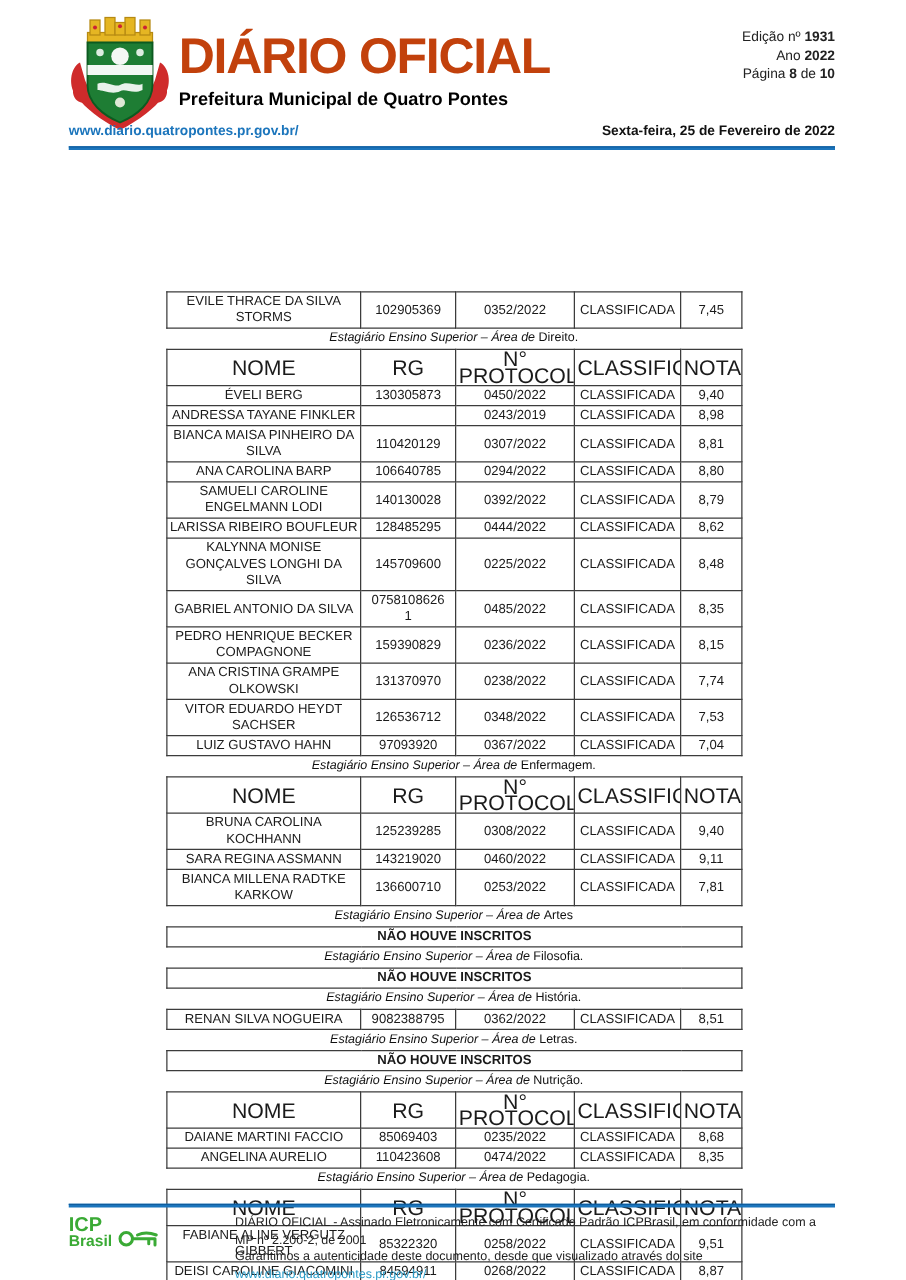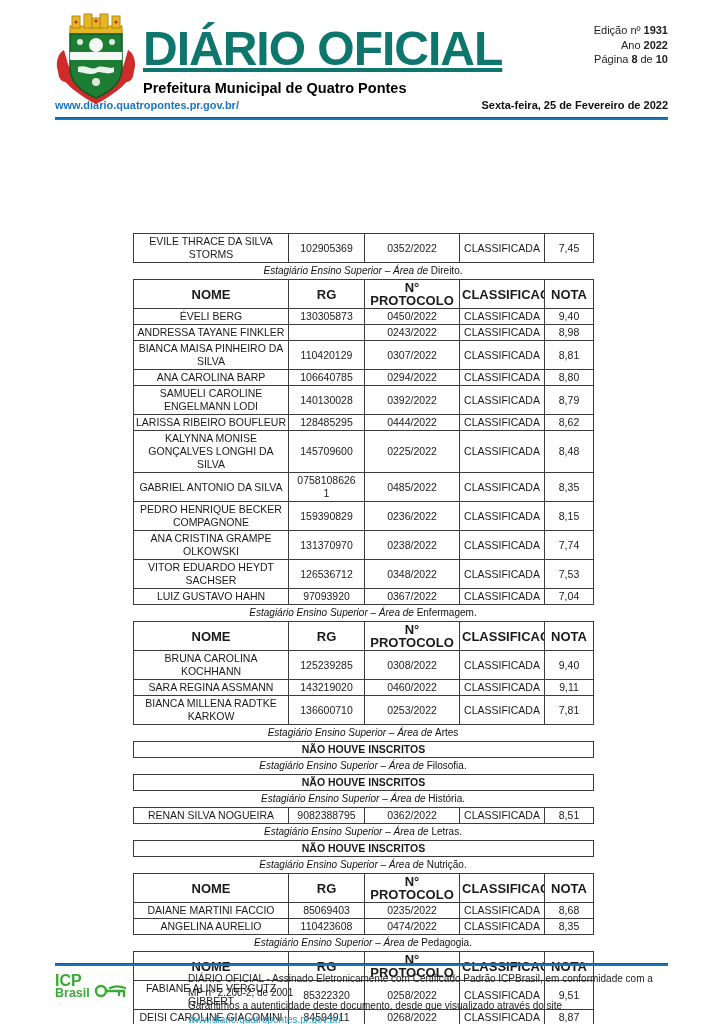--- a/index.html
+++ b/index.html
@@ -3,40 +3,40 @@
 <meta charset="utf-8">
 <style>
   html,body{margin:0;padding:0;background:#ffffff;}
   *{box-sizing:border-box;}
   body{font-family:"Liberation Sans", sans-serif;color:#1a1a1a;}
   #page{position:relative;width:725px;height:1024px;background:#fff;overflow:hidden;margin:0 auto;}
 
   
   #logo{position:absolute;left:54px;top:12px;width:84px;height:100px;}
   #title-block{position:absolute;left:143px;top:24px;}
-  #main-title{font-size:48px;font-weight:bold;letter-spacing:-1px;line-height:1.05;color:#0f766e;text-decoration:underline;}
+  #main-title{font-size:40px;font-weight:bold;letter-spacing:-1px;line-height:1.05;color:#c2410c;}
   #subtitle{font-size:14.5px;font-weight:bold;color:#000;margin-top:6px;}
   #edition-block{position:absolute;right:57px;top:23px;text-align:right;font-size:11px;line-height:14.5px;color:#222;}
   #edition-block b{margin-left:3px;}
   #url-row{position:absolute;left:55px;right:57px;top:99px;font-size:11px;font-weight:bold;}
   #header-url{color:#1b75bc;float:left;cursor:pointer;text-decoration:none;}
   #header-date{color:#111;float:right;}
   .blue-rule{position:absolute;left:55px;width:613px;height:3px;background:#1b75bc;border-top:1px solid #0f5d9e;}
   #rule-top{top:117px;}
 
   
   #gazette-body{position:absolute;left:133px;top:233px;width:460px;}
   table.gz{border-collapse:collapse;table-layout:fixed;width:460px;}
   table.gz td, table.gz th{
     border:1px solid #3c3c3c;
     font-size:10.5px;line-height:13px;
     padding:1px 2px;text-align:center;vertical-align:middle;
     white-space:pre-line;overflow:hidden;
   }
-  table.gz th{font-size:13px;font-weight:bold;padding:1px 2px;}
+  table.gz th{font-size:17px;font-weight:normal;padding:1px 2px;}
   td.notice{font-weight:bold;font-size:11px;}
   .caption{
     text-align:center;font-size:10px;line-height:14px;margin:1px 0;color:#111;
   }
   .cap-it{font-style:italic;}
   .cap-pl{font-style:normal;}
 
   
   #rule-bottom{top:963px;}
   #footer{position:absolute;left:55px;top:972px;width:613px;}
@@ -138,21 +138,21 @@
           <tr>
             <td>ÉVELI BERG</td>
             <td>130305873</td>
             <td>0450/2022</td>
             <td>CLASSIFICADA</td>
             <td>9,40</td>
           </tr>
           <tr>
             <td>ANDRESSA TAYANE FINKLER</td>
             <td></td>
-            <td>0243/2022</td>
+            <td>0243/2019</td>
             <td>CLASSIFICADA</td>
             <td>8,98</td>
           </tr>
           <tr>
             <td>BIANCA MAISA PINHEIRO DA
 SILVA</td>
             <td>110420129</td>
             <td>0307/2022</td>
             <td>CLASSIFICADA</td>
             <td>8,81</td>

